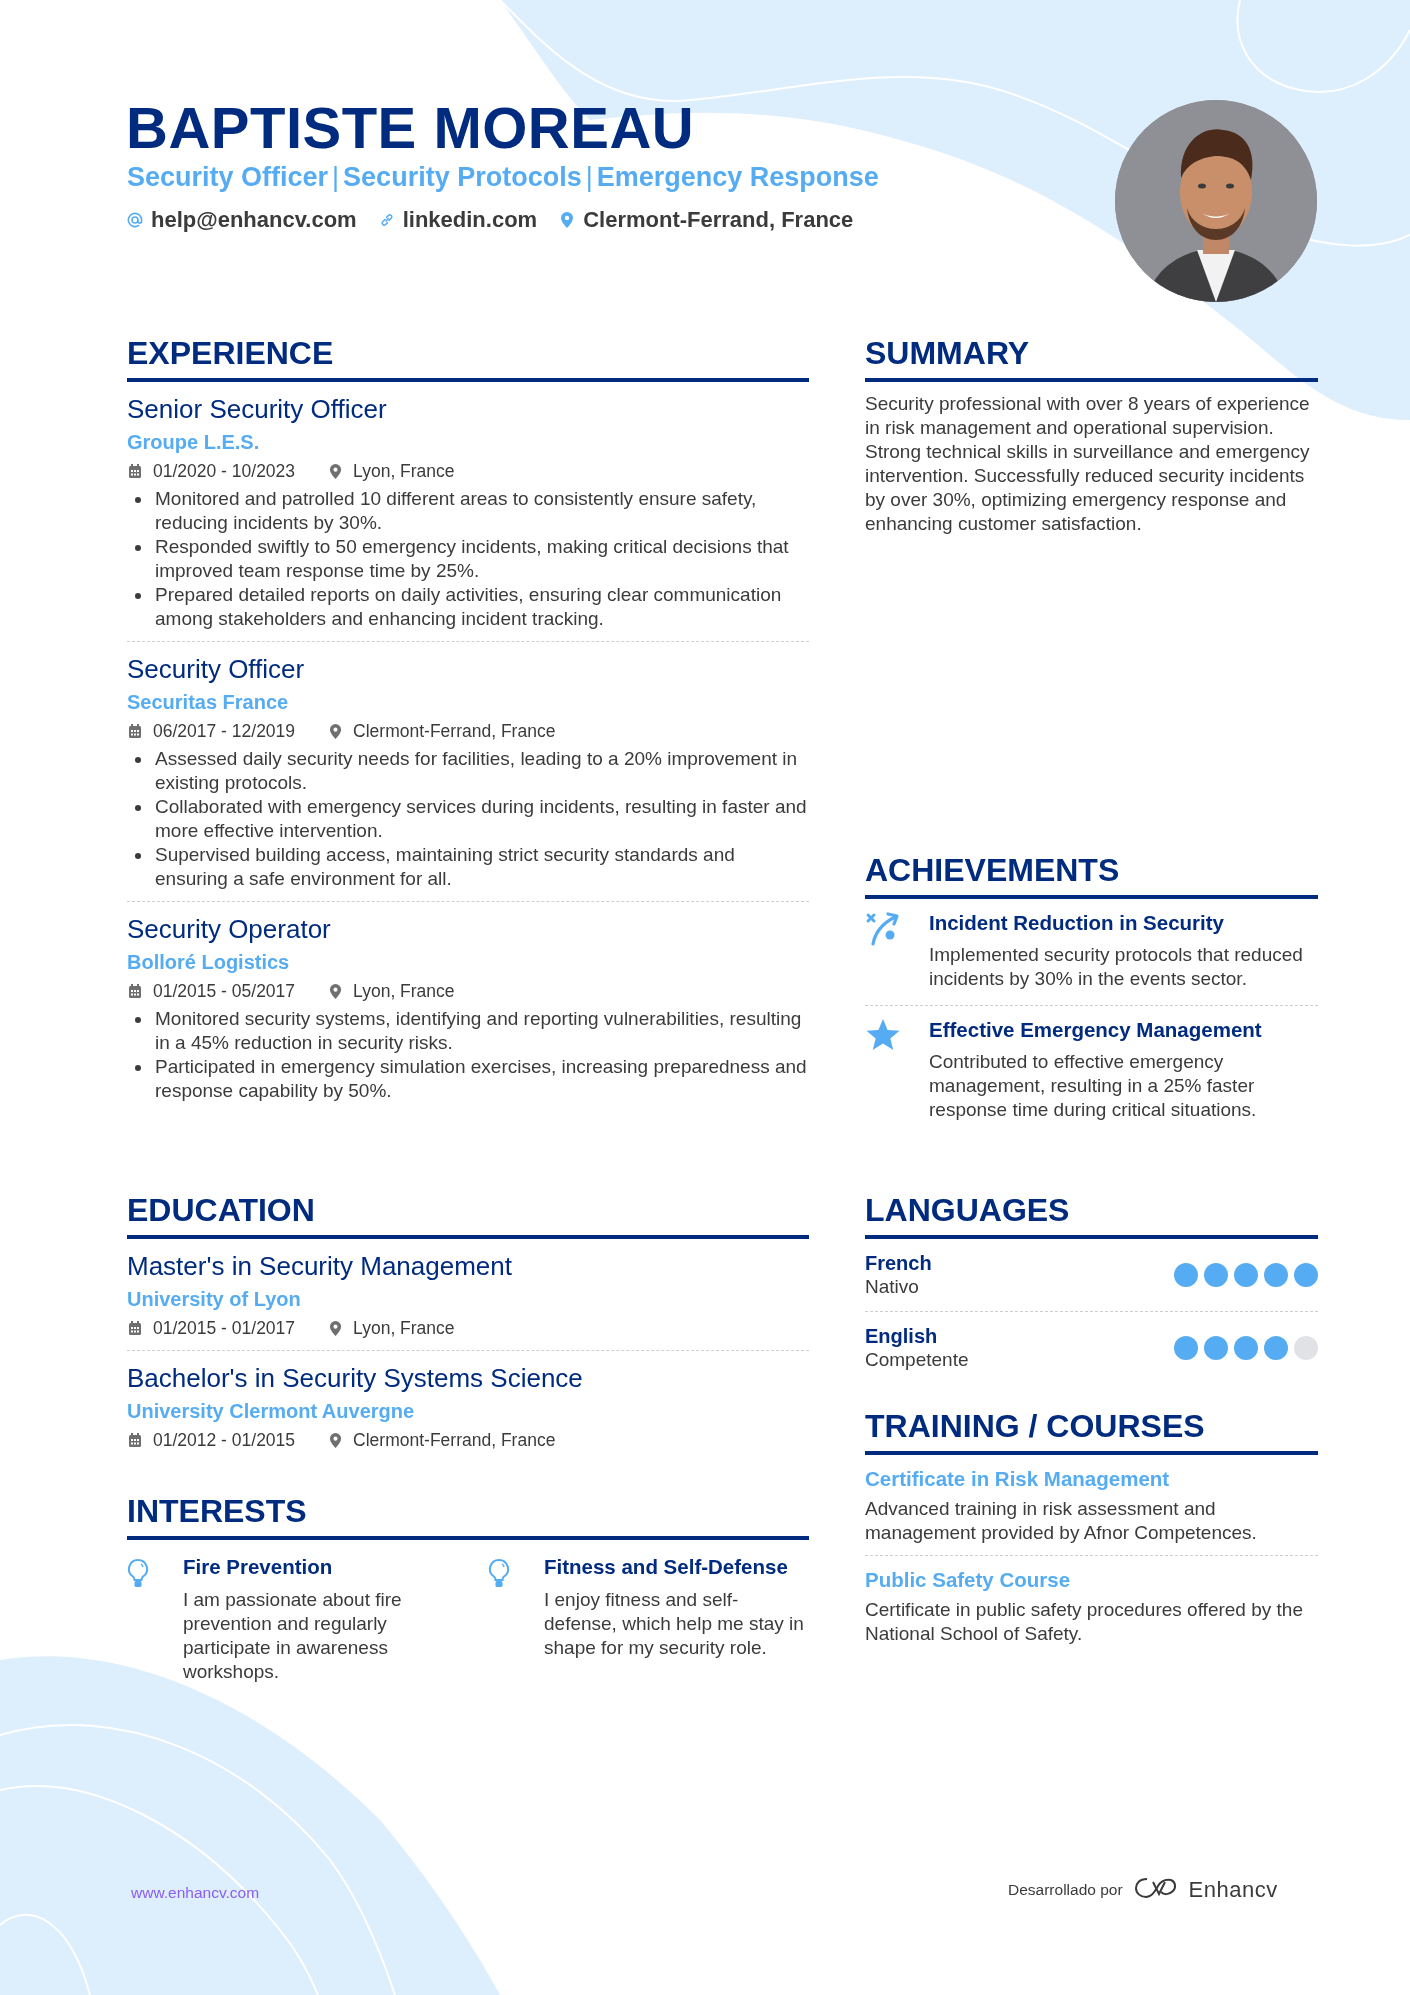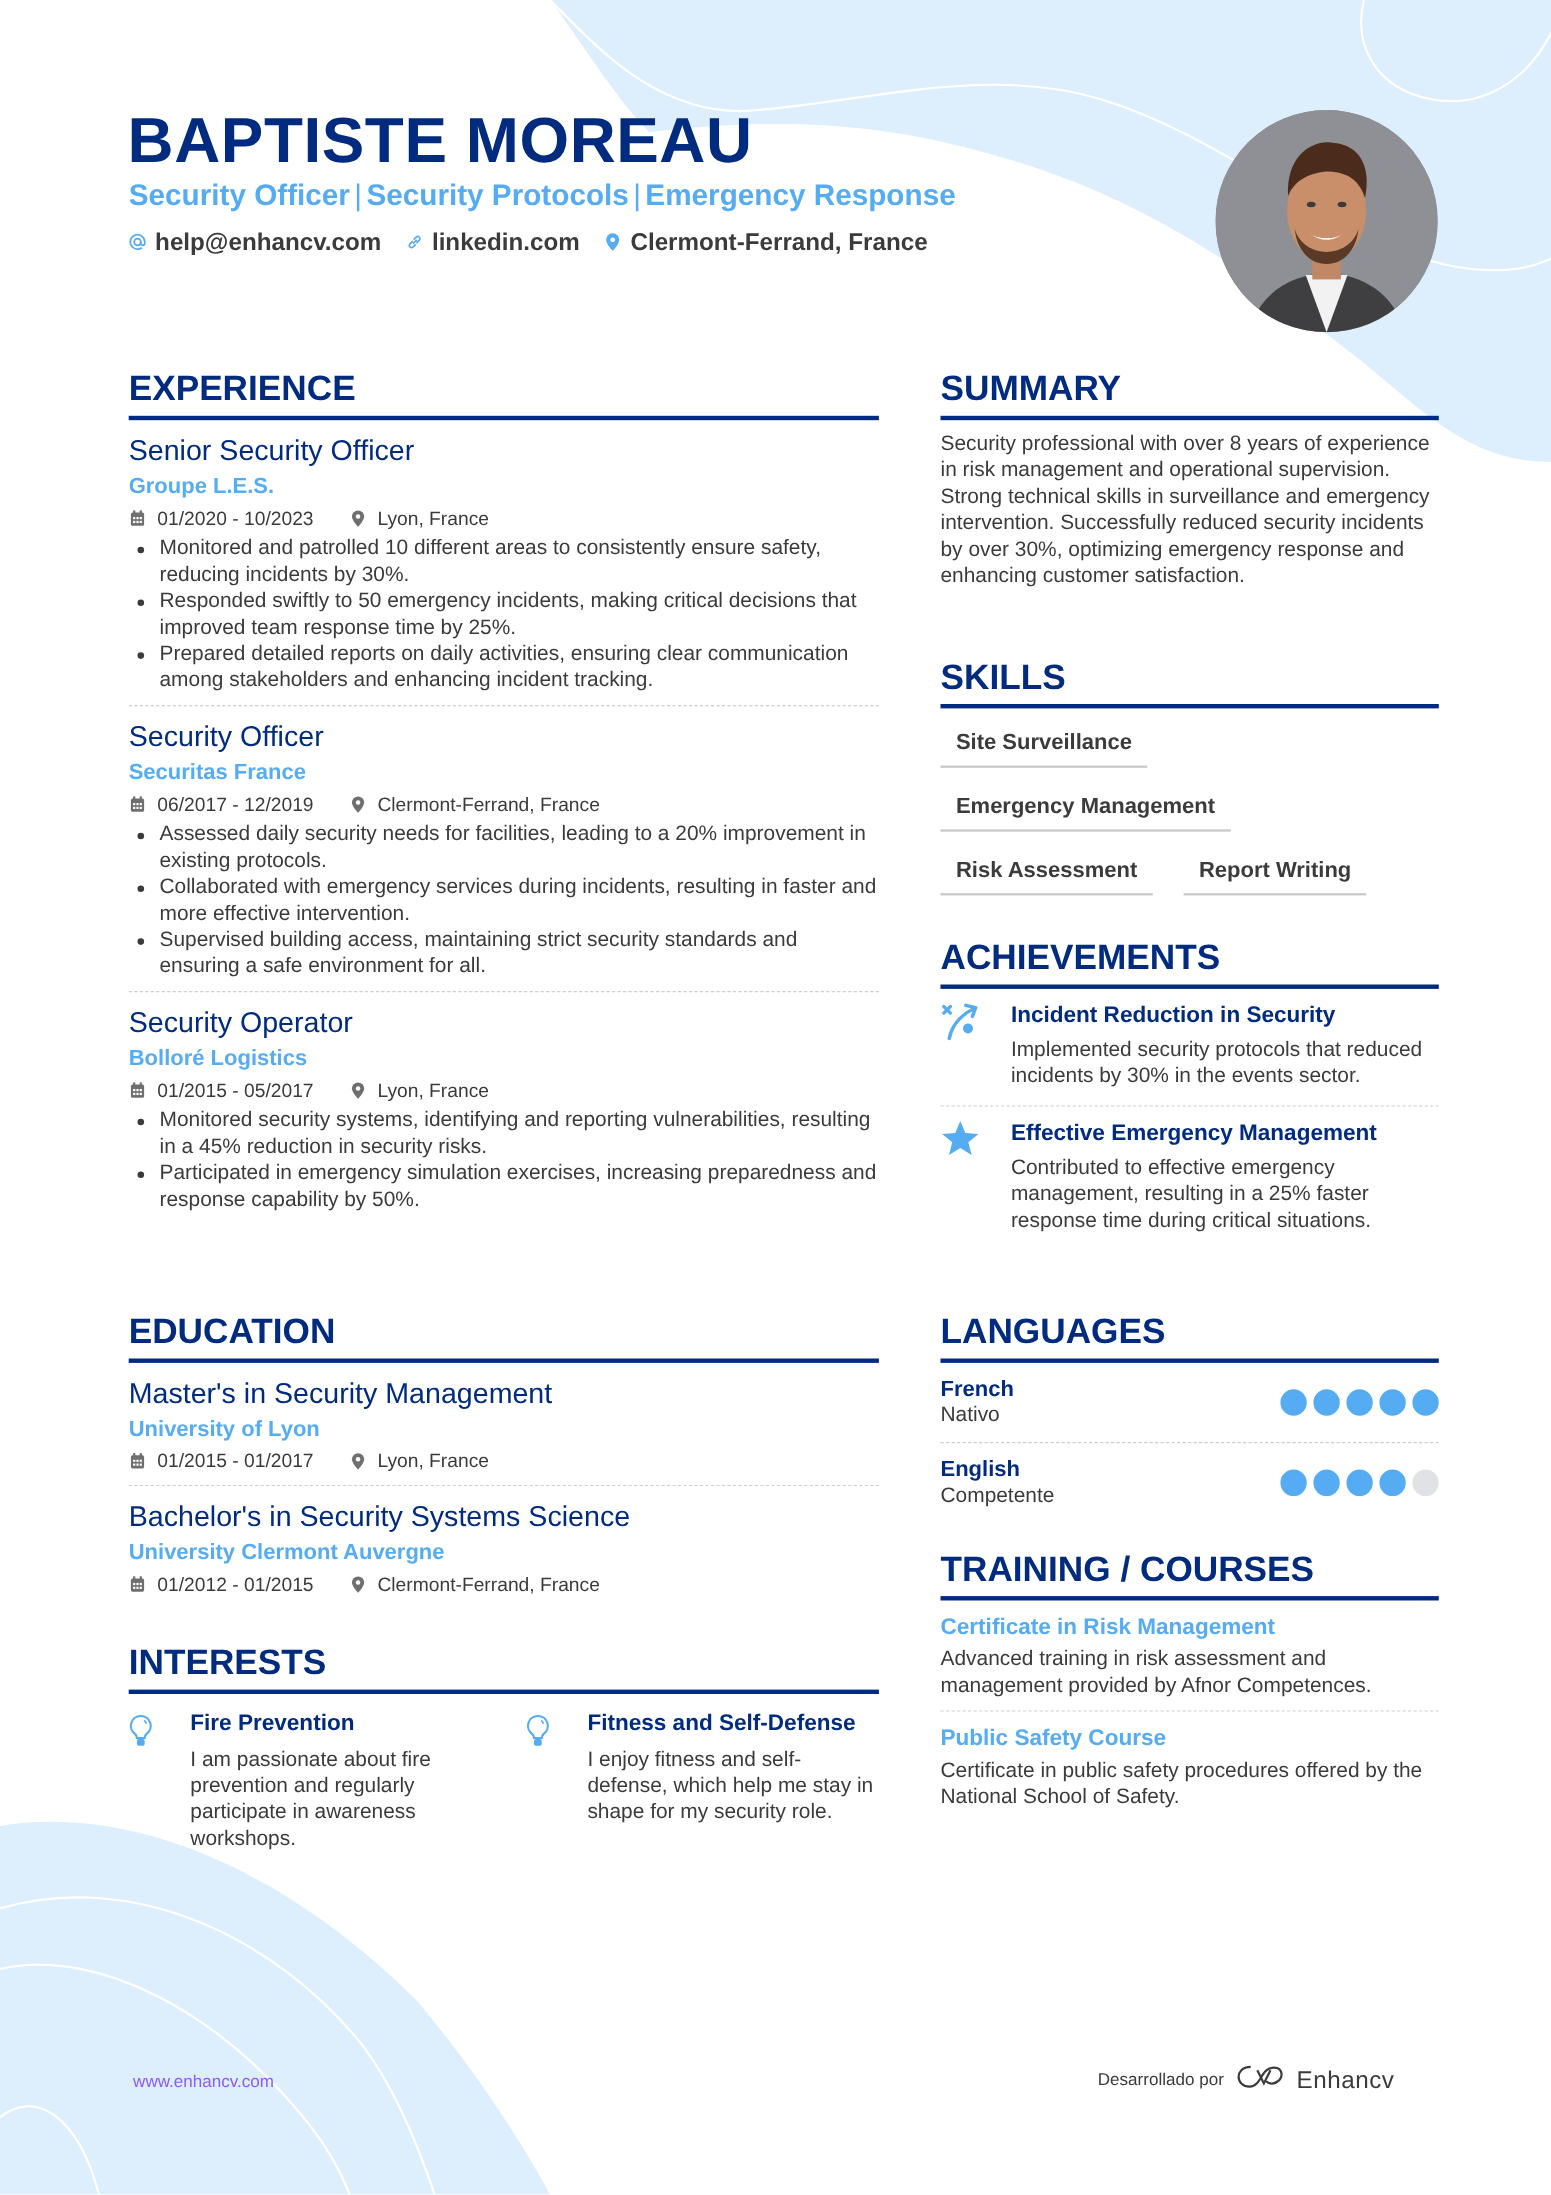--- a/index.html
+++ b/index.html
@@ -1,19 +1,19 @@
 <!DOCTYPE html>
 <html><head>
 <meta charset="utf-8">
 <style>
   * { box-sizing: border-box; margin: 0; padding: 0; }
   html, body { width: 1410px; height: 1995px; background: #ffffff; overflow: hidden; }
   body { position: relative; font-family: "Liberation Sans", "DejaVu Sans", sans-serif; color: #384347; }
   .bg { position: absolute; left: 0; top: 0; width: 1410px; height: 1995px; z-index: 0; }
-  .page { position: absolute; left: 8px; top: 0; width: 1294px; height: 1995px; z-index: 1; }
+  .page { position: absolute; left: 18px; top: 0; width: 1294px; height: 1995px; z-index: 1; }
 
   
   .name { position: absolute; left: 108px; top: 96px; font-size: 58px; font-weight: 700; color: #002b7f; letter-spacing: 0.5px; line-height: 64px; }
   .headline { position: absolute; left: 109px; top: 160px; font-size: 27px; font-weight: 700; color: #56acf2; line-height: 34px; white-space: nowrap; }
   .headline .sep { color: #56acf2; font-weight: 400; padding: 0 4px; }
   .contacts { position: absolute; left: 109px; top: 208px; display: flex; gap: 22px; font-size: 22px; font-weight: 700; color: #3b3b3b; line-height: 24px; }
   .contact { display: flex; align-items: center; gap: 8px; }
   .contact .ic { color: #56acf2; display: inline-flex; width: 16px; height: 18px; align-items: center; justify-content: center; }
   .photo { position: absolute; left: 1097px; top: 100px; width: 202px; height: 202px; border-radius: 50%; overflow: hidden; background: #8f9196; }
 
@@ -349,32 +349,20 @@
       </div>
     </div>
   </section>
 
   <section class="col-right" style="top:334px;">
     <h2 class="section-title">SUMMARY</h2>
     <div class="rule"></div>
     <p class="summary">Security professional with over 8 years of experience in risk management and operational supervision. Strong technical skills in surveillance and emergency intervention. Successfully reduced security incidents by over 30%, optimizing emergency response and enhancing customer satisfaction.</p>
   </section>
 
-  <section class="col-right" style="top:596px;">
-    <h2 class="section-title">SKILLS</h2>
-    <div class="rule"></div>
-    <div class="skills">
-      <span class="skill">Site Surveillance</span>
-      <span class="skill-break"></span>
-      <span class="skill">Emergency Management</span>
-      <span class="skill-break"></span>
-      <span class="skill">Risk Assessment</span>
-      <span class="skill">Report Writing</span>
-    </div>
-  </section>
 
   <section class="col-right" style="top:851px;">
     <h2 class="section-title">ACHIEVEMENTS</h2>
     <div class="rule"></div>
     <div class="ach">
       <span class="ic"><svg width="36" height="36" viewBox="0 0 36 36">
             <path d="M3 4 l6 6 M9 4 l-6 6" stroke="#56acf2" stroke-width="3" stroke-linecap="round"></path>
             <path d="M8 33 C10 22 18 12 30 6" fill="none" stroke="#56acf2" stroke-width="3.2" stroke-linecap="round"></path>
             <path d="M23 3 L32 5 L29 13" fill="none" stroke="#56acf2" stroke-width="3.2" stroke-linecap="round" stroke-linejoin="round"></path>
             <circle cx="25" cy="24" r="4.5" fill="#56acf2"></circle>

